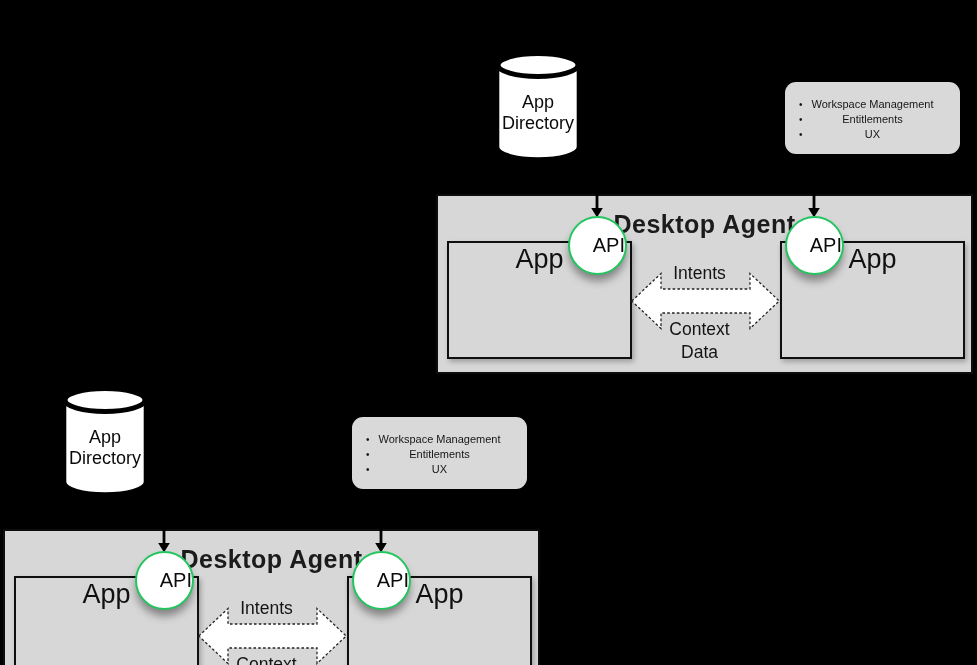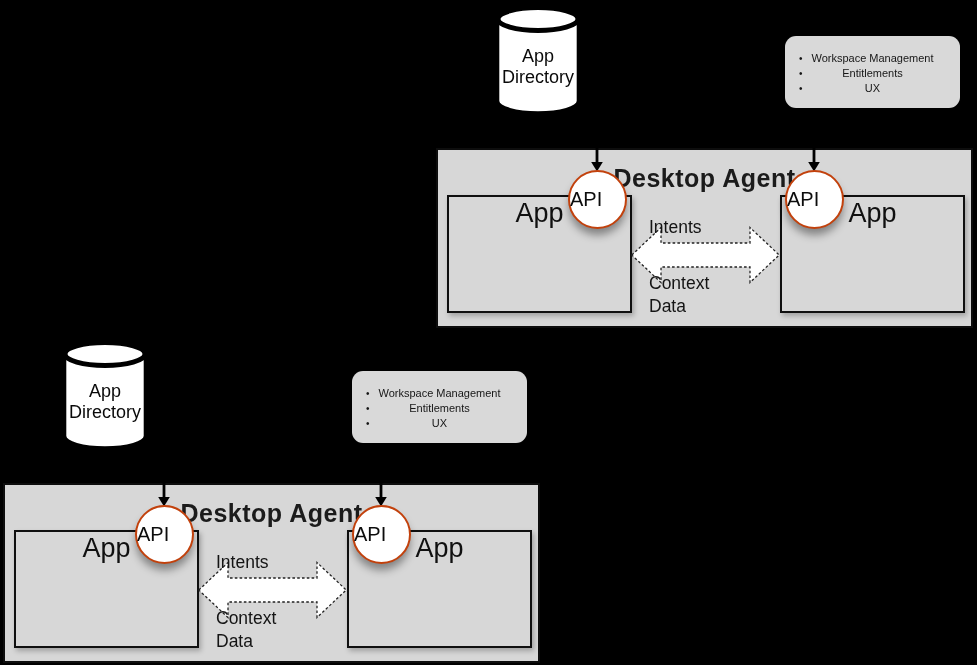--- a/index.html
+++ b/index.html
@@ -5,21 +5,21 @@
   :root{
     --panel:#d7d7d7; --callout:#d9d9d9; --node_fill:#ffffff;
     --stroke:#111111; --text:#161616;
   }
   html,body{margin:0;padding:0;}
   body{
     width:977px;height:665px;position:relative;overflow:hidden;
     background:#000000;
     font-family:"Liberation Sans","DejaVu Sans",sans-serif;
   }
-  .group{position:absolute;width:545px;height:335px;}
+  .group{position:absolute;width:545px;height:335px;margin-top:46px;}
   .group.pos-top-right{left:433px;top:0;}
   .group.pos-bottom-left{left:0;top:335px;}
 
   
   .cylinder{position:absolute;left:62px;top:5px;width:86px;height:110px;}
   .cyl-label{
     position:absolute;left:0;top:41px;width:100%;text-align:center;
     font-size:18px;line-height:21px;color:#0a0a0a;
   }
 
@@ -52,37 +52,37 @@
   .app-box.left{left:14px;}
   .app-box.right{left:347px;}
   .app-label{
     position:absolute;left:0;top:1px;width:100%;text-align:center;
     font-size:27px;line-height:31px;color:#101010;
   }
 
   
   .api-circle{
     position:absolute;top:170px;width:59px;height:59px;border-radius:50%;
-    background:var(--node_fill);border:2px solid #c2410c;box-sizing:border-box;
-    display:flex;align-items:center;justify-content:flex-start;
+    background:var(--node_fill);border:2px solid #22c55e;box-sizing:border-box;
+    display:flex;align-items:center;justify-content:flex-end;
     font-size:20px;color:#0c0c0c;
     box-shadow:0 7px 9px -1px rgba(0,0,0,0.4);
   }
   .api-circle.left{left:135px;}
   .api-circle.right{left:352px;}
 
   
   .drop-arrow{position:absolute;top:148px;width:14px;height:24px;}
   .drop-arrow.left{left:157px;}
   .drop-arrow.right{left:374px;}
 
   
   .flow-arrow{position:absolute;left:198px;top:226px;width:149px;height:58px;}
   .flow-label{
-    position:absolute;left:216px;width:149px;
+    position:absolute;left:192px;width:149px;text-align:center;
     font-size:17.5px;color:#141414;z-index:3;
   }
   .flow-label.intents{top:217px;}
   .flow-label.context{top:272px;line-height:23px;}
 </style>
 </head>
 <body>
 
 <div class="group pos-top-right">
 

